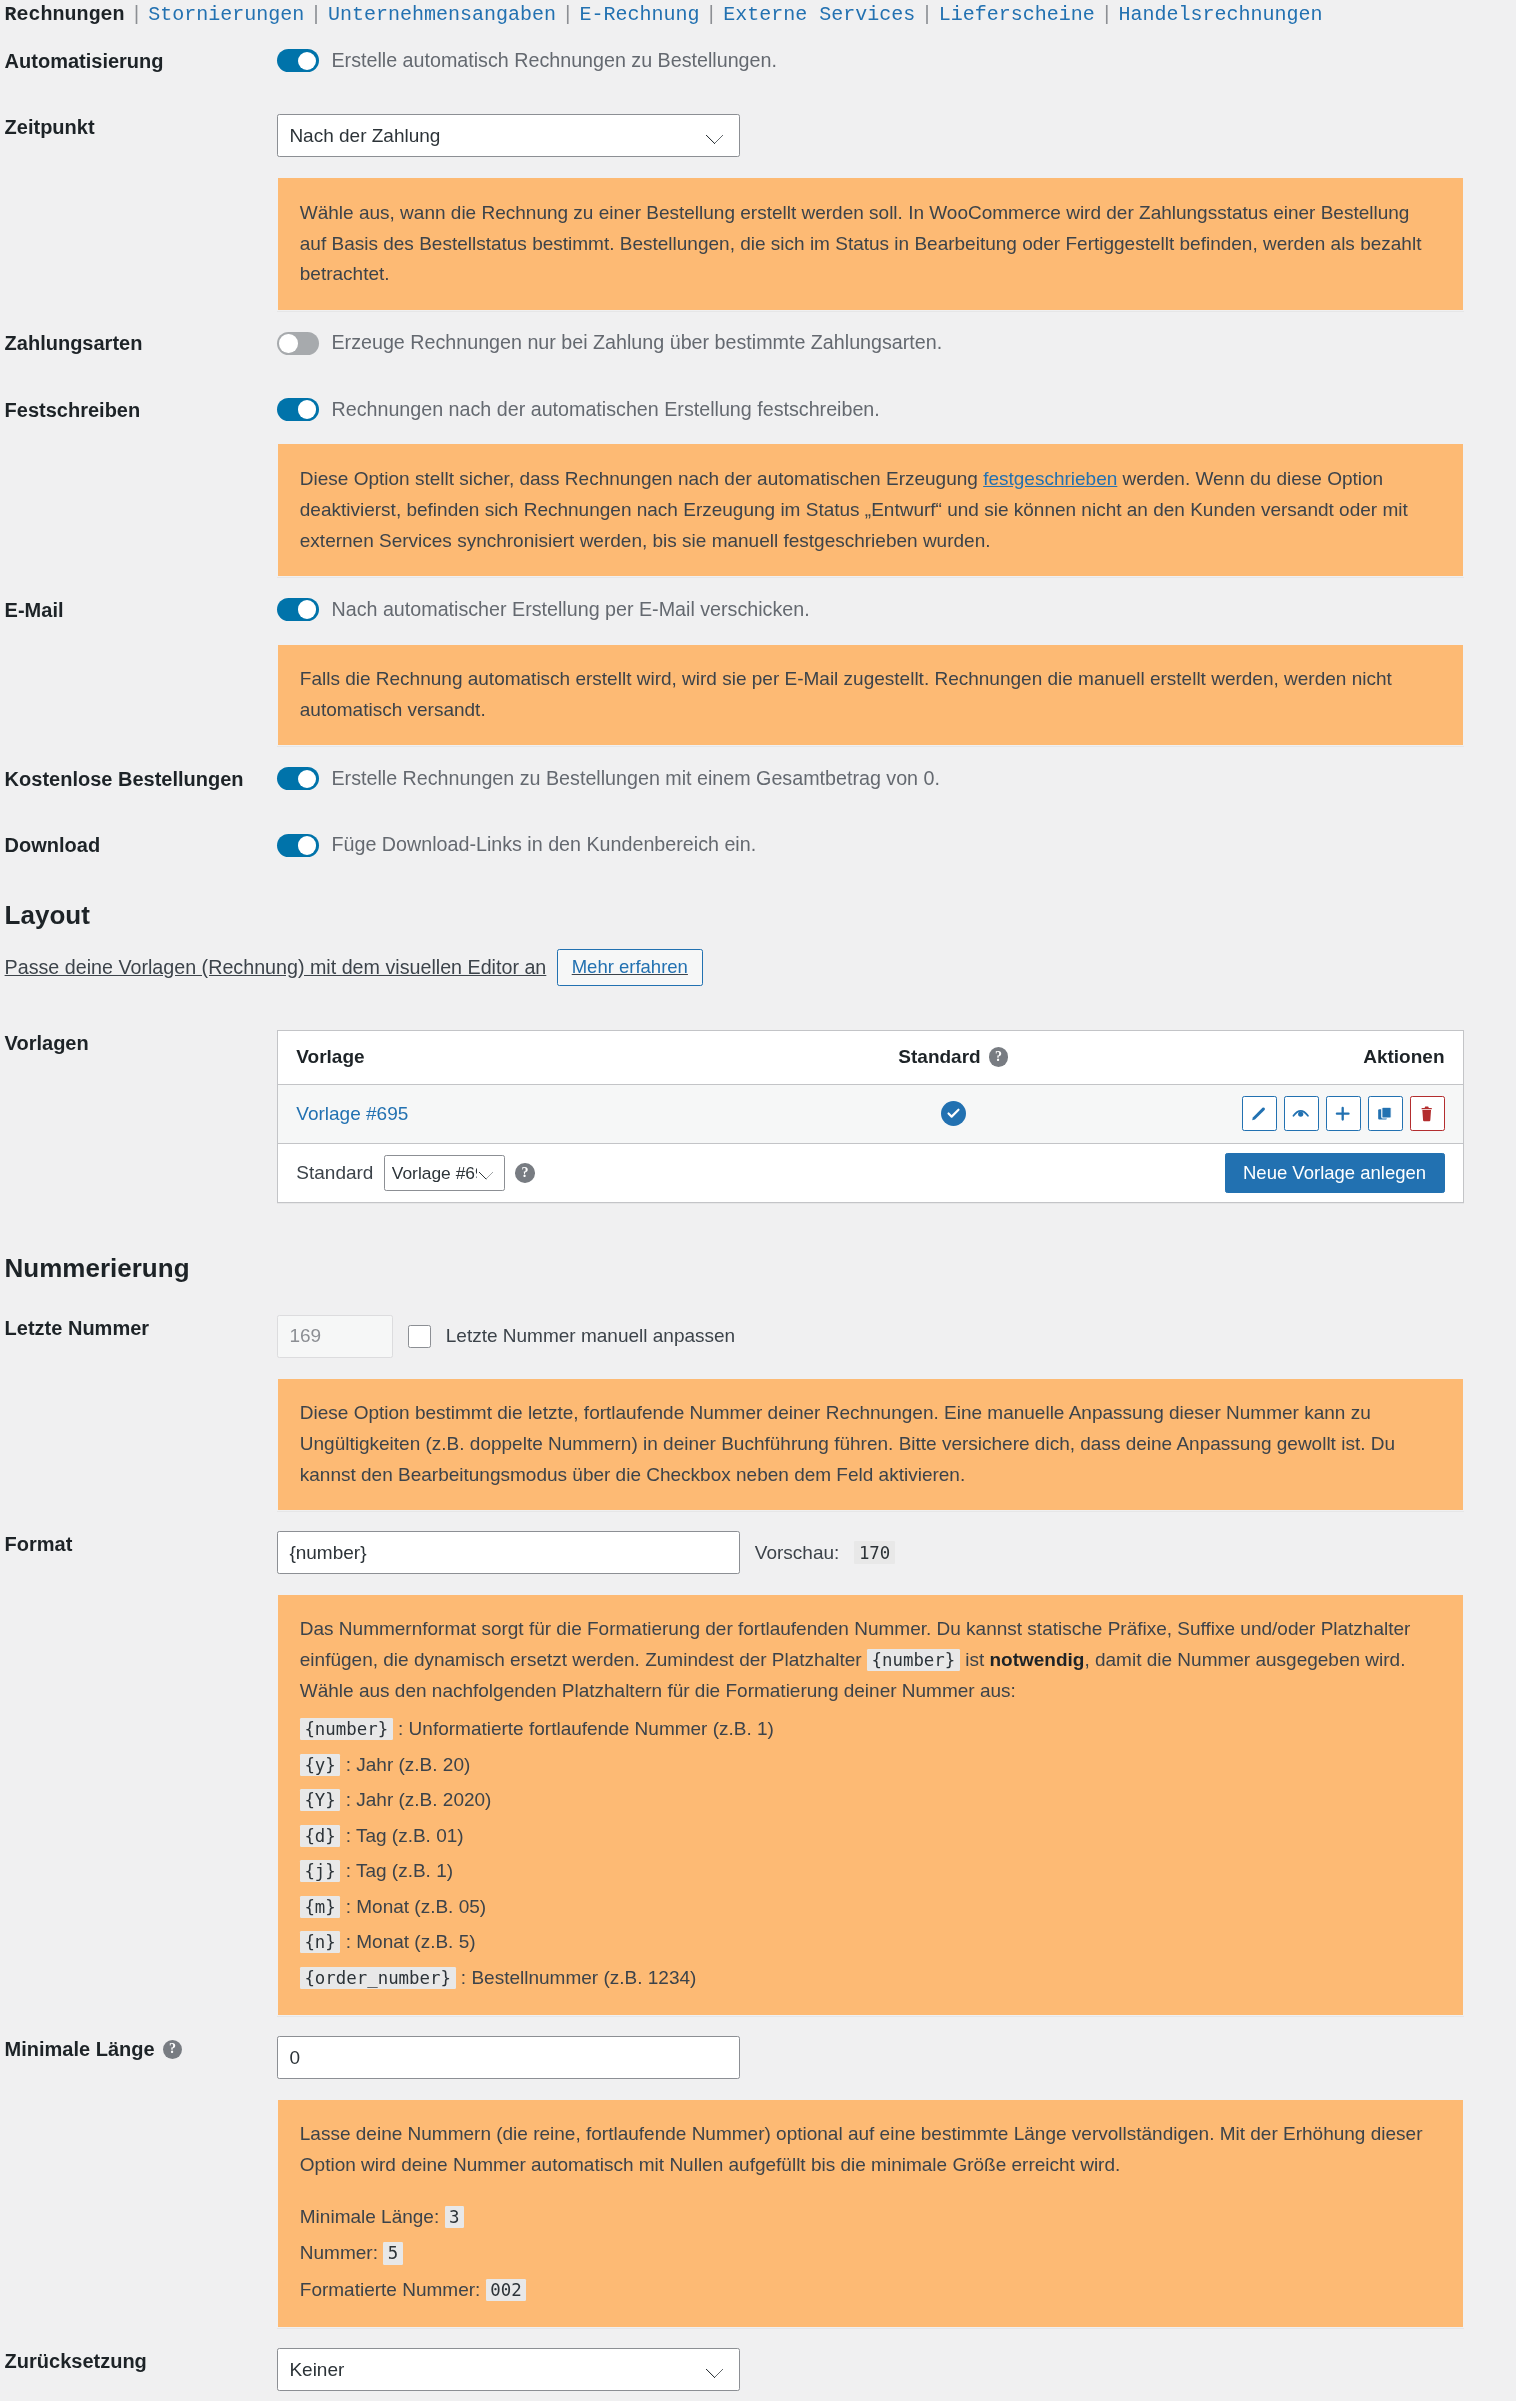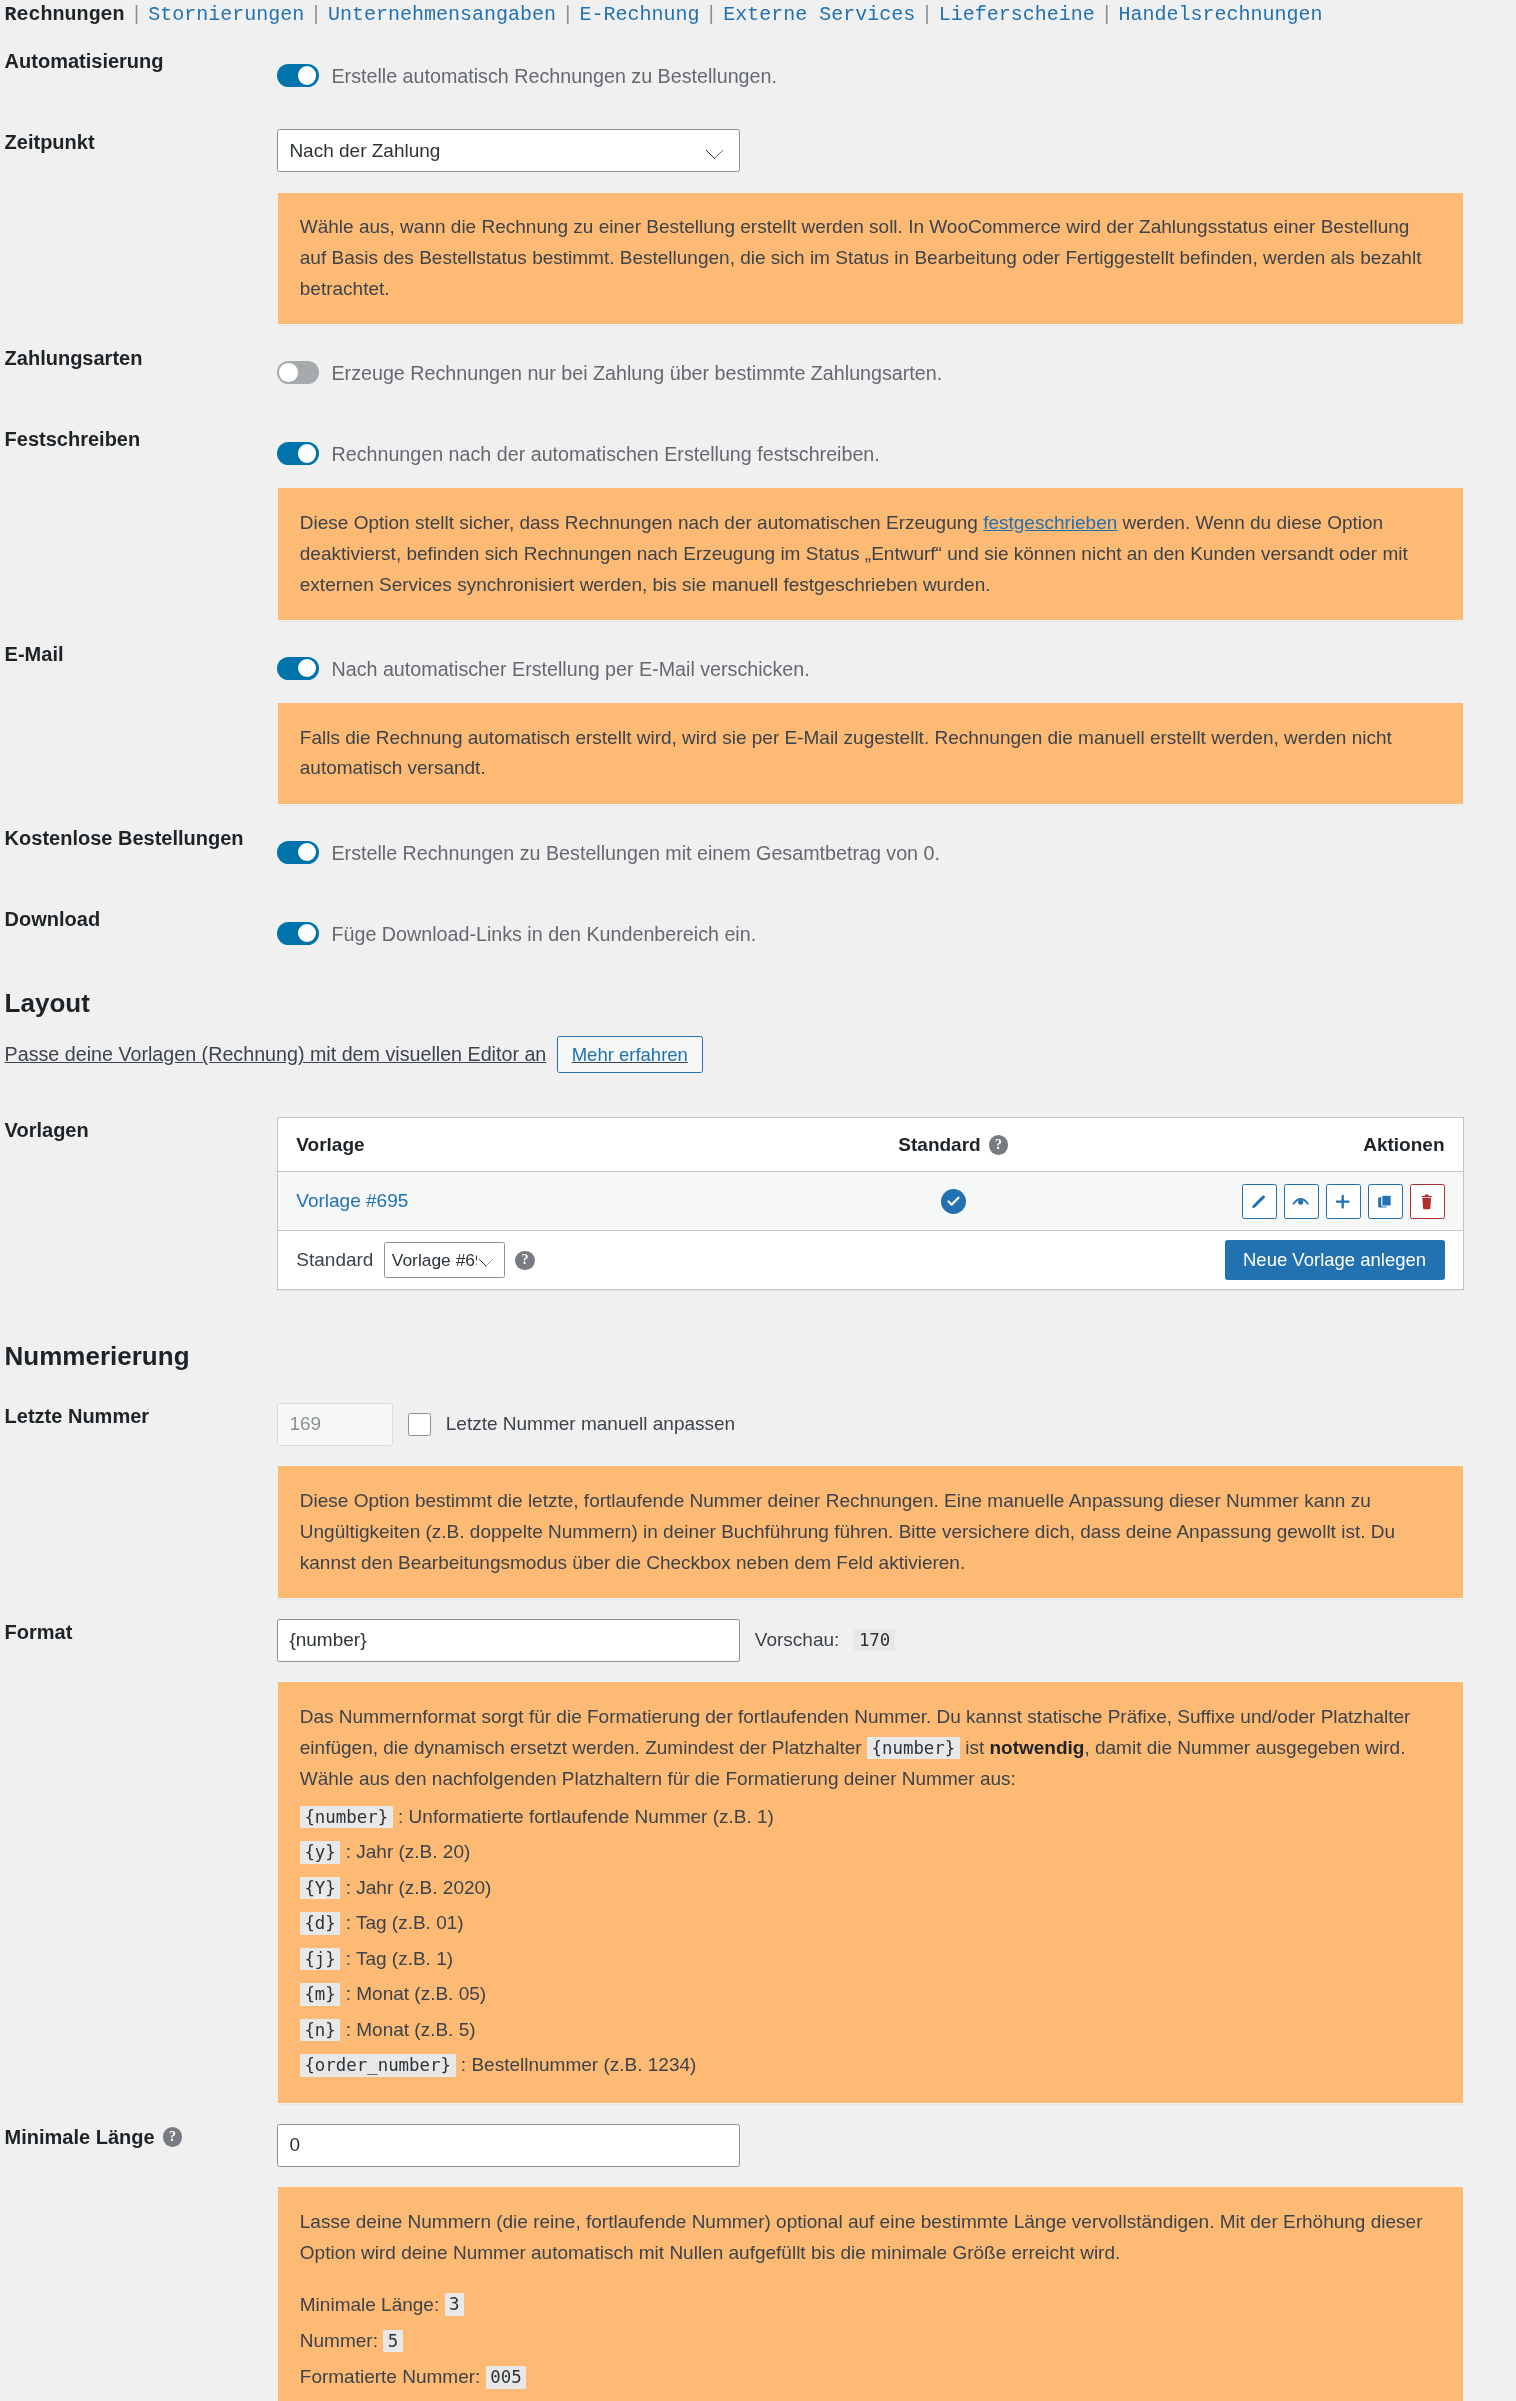--- a/index.html
+++ b/index.html
@@ -65,23 +65,22 @@
     flex: 1;
     box-sizing: border-box;
     padding: 30px 52px 30px 5.8px;
   }
   .row.tight .row-label { padding-top: 19.7px; padding-bottom: 19.7px; }
   .row.tight .row-field { padding-top: 19.7px; padding-bottom: 19.7px; }
 
   
   .toggle-line {
     display: flex;
-    align-items: flex-start;
+    align-items: center;
     gap: 12.7px;
-    margin-top: 16px;
   }
   .toggle {
     width: 42px;
     height: 23px;
     border-radius: 11.6px;
     background: #0073aa;
     position: relative;
     flex: 0 0 auto;
     cursor: pointer;
   }
@@ -590,21 +589,21 @@
     </div>
   </div>
   <div class="row-desc">
     <div class="spacer"></div>
     <div class="body">
       <div class="desc">
         <p>Lasse deine Nummern (die reine, fortlaufende Nummer) optional auf eine bestimmte Länge vervollständigen. Mit der Erhöhung dieser Option wird deine Nummer automatisch mit Nullen aufgefüllt bis die minimale Größe erreicht wird.</p>
         <div class="kv">
           <div class="kv-row"><span>Minimale Länge:</span> <code>3</code></div>
           <div class="kv-row"><span>Nummer:</span> <code>5</code></div>
-          <div class="kv-row"><span>Formatierte Nummer:</span> <code>005</code></div>
+          <div class="kv-row"><span>Formatierte Nummer:</span> <code>002</code></div>
         </div>
       </div>
     </div>
   </div>
 
   <div class="row tight">
     <div class="row-label">Zurücksetzung</div>
     <div class="row-field">
       <select class="ctl">
         <option>Keiner</option>

